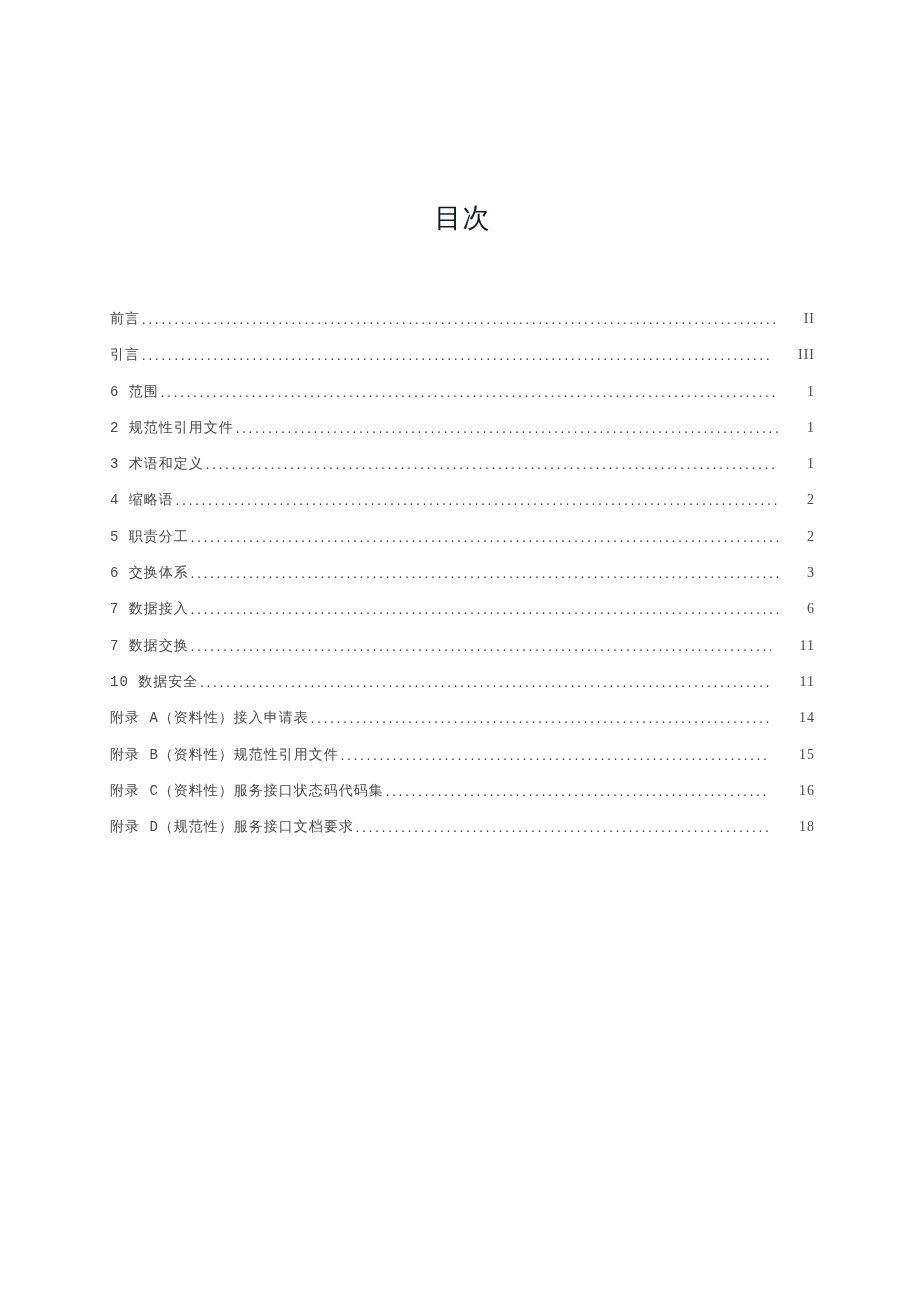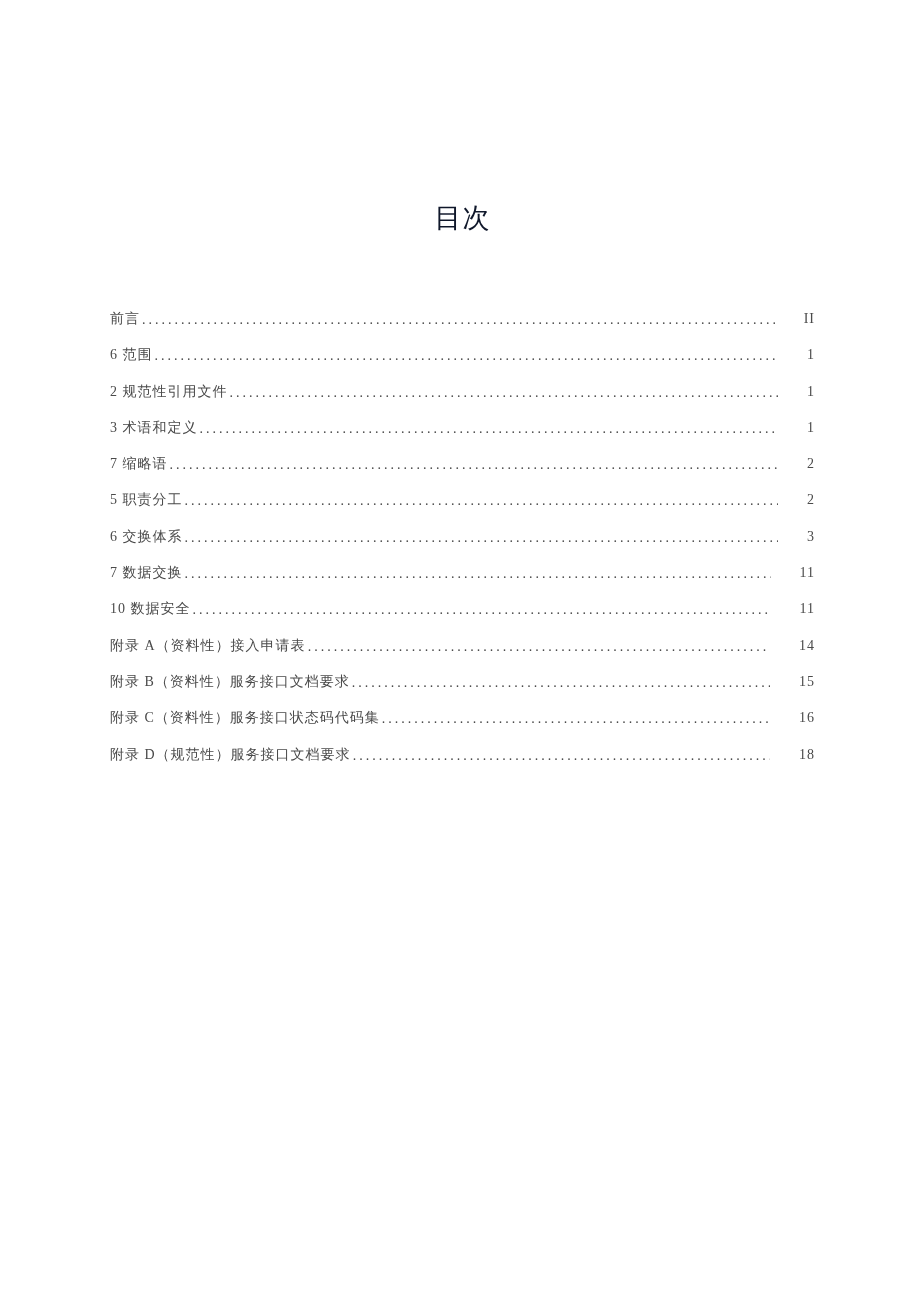--- a/index.html
+++ b/index.html
@@ -34,20 +34,21 @@
       align-items: baseline;
       font-size: 14px;
       color: #4a4a4a;
       margin-bottom: 19.5px;
       line-height: 1.2;
       white-space: nowrap;
       letter-spacing: 1px;
     }
     .toc-label {
       flex-shrink: 0;
+      font-family: Liberation Mono, monospace;
     }
     .toc-dots {
       flex: 1;
       overflow: hidden;
       letter-spacing: 3px;
       color: #4a4a4a;
       margin: 0 2px;
       position: relative;
       top: 1px;
     }
@@ -66,66 +67,76 @@
 
 <div class="page">
   <h1 class="title">目次</h1>
   <div class="toc">
       <div class="toc-entry">
         <span class="toc-label">前言</span>
         <span class="toc-dots"></span>
         <span class="toc-page">II</span>
       </div>
       <div class="toc-entry">
+        <span class="toc-label">引言</span>
+        <span class="toc-dots"></span>
+        <span class="toc-page">III</span>
+      </div>
+      <div class="toc-entry">
         <span class="toc-label">6 范围</span>
         <span class="toc-dots"></span>
         <span class="toc-page">1</span>
       </div>
       <div class="toc-entry">
         <span class="toc-label">2 规范性引用文件</span>
         <span class="toc-dots"></span>
         <span class="toc-page">1</span>
       </div>
       <div class="toc-entry">
         <span class="toc-label">3 术语和定义</span>
         <span class="toc-dots"></span>
         <span class="toc-page">1</span>
       </div>
       <div class="toc-entry">
-        <span class="toc-label">7 缩略语</span>
+        <span class="toc-label">4 缩略语</span>
         <span class="toc-dots"></span>
         <span class="toc-page">2</span>
       </div>
       <div class="toc-entry">
         <span class="toc-label">5 职责分工</span>
         <span class="toc-dots"></span>
         <span class="toc-page">2</span>
       </div>
       <div class="toc-entry">
         <span class="toc-label">6 交换体系</span>
         <span class="toc-dots"></span>
         <span class="toc-page">3</span>
+      </div>
+      <div class="toc-entry">
+        <span class="toc-label">7 数据接入</span>
+        <span class="toc-dots"></span>
+        <span class="toc-page">6</span>
       </div>
       <div class="toc-entry">
         <span class="toc-label">7 数据交换</span>
         <span class="toc-dots"></span>
         <span class="toc-page">11</span>
       </div>
       <div class="toc-entry">
         <span class="toc-label">10 数据安全</span>
         <span class="toc-dots"></span>
         <span class="toc-page">11</span>
       </div>
       <div class="toc-entry">
         <span class="toc-label">附录 A（资料性）接入申请表</span>
         <span class="toc-dots"></span>
         <span class="toc-page">14</span>
       </div>
       <div class="toc-entry">
-        <span class="toc-label">附录 B（资料性）服务接口文档要求</span>
+        <span class="toc-label">附录 B（资料性）规范性引用文件</span>
         <span class="toc-dots"></span>
         <span class="toc-page">15</span>
       </div>
       <div class="toc-entry">
         <span class="toc-label">附录 C（资料性）服务接口状态码代码集</span>
         <span class="toc-dots"></span>
         <span class="toc-page">16</span>
       </div>
       <div class="toc-entry">
         <span class="toc-label">附录 D（规范性）服务接口文档要求</span>

